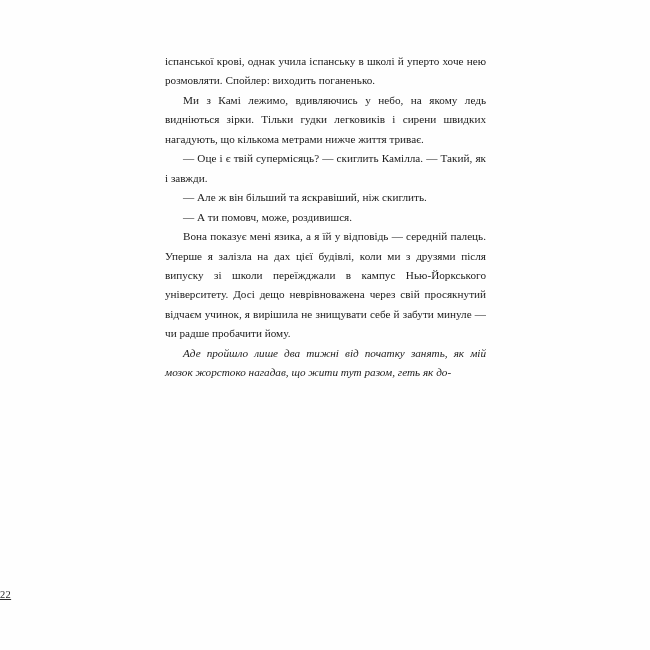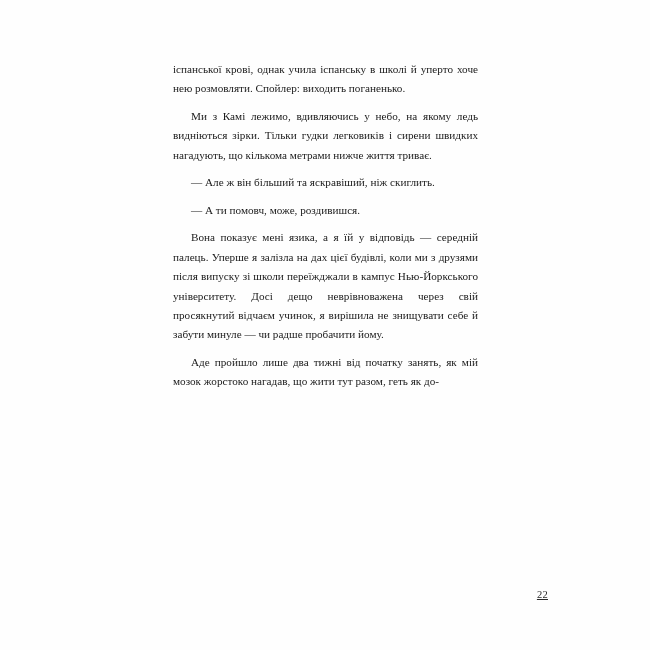--- a/index.html
+++ b/index.html
@@ -25,57 +25,59 @@
     top: 52px;
     width: 321px;
     color: #1a1a1a;
     font-size: 11.2px;
     line-height: 19.45px;
     text-align: justify;
     text-justify: inter-word;
     -webkit-font-smoothing: antialiased;
   }
   .para {
-    margin: 8px;
+    margin: 0;
     text-indent: 18px;
     text-align: justify;
   }
   
   .para.cont {
     text-indent: 0;
   }
   
   .para.dialogue {
     text-indent: 18px;
   }
   
   .para:last-child {
     text-align: justify;
+    font-style: italic;
   }
   .page-number {
     position: absolute;
     left: 0;
     top: 589px;
     width: 548px;
-    text-align: right;
+    text-align: left;
     color: #2a2a2a;
     font-size: 10.5px;
     font-family: "Liberation Serif", "DejaVu Serif", serif;
     letter-spacing: 0.3px;
     text-decoration: underline;
   }
 </style>
 </head>
 <body>
 
 <div class="page">
 
   <div class="text-block">
     <p class="para cont">іспанської крові, однак учила іспанську в школі й уперто хоче нею розмовляти. Спойлер: виходить поганенько.</p>
     <p class="para">Ми з Камі лежимо, вдивляючись у небо, на якому ледь видніються зірки. Тільки гудки легковиків і сирени швидких нагадують, що кількома метрами нижче життя триває.</p>
+    <p class="para dialogue">— Оце і є твій супермісяць? — скиглить Камілла. — Такий, як і завжди.</p>
     <p class="para dialogue">— Але ж він більший та яскравіший, ніж скиглить.</p>
     <p class="para dialogue">— А ти помовч, може, роздивишся.</p>
     <p class="para">Вона показує мені язика, а я їй у відповідь — середній палець. Уперше я залізла на дах цієї будівлі, коли ми з друзями після випуску зі школи переїжджали в кампус Нью-Йоркського університету. Досі дещо неврівноважена через свій просякнутий відчаєм учинок, я вирішила не знищувати себе й забути минуле — чи радше пробачити йому.</p>
     <p class="para">Аде пройшло лише два тижні від початку занять, як мій мозок жорстоко нагадав, що жити тут разом, геть як до-</p>
   </div>
 
   <div class="page-number">22</div>
 
 </div>
 

